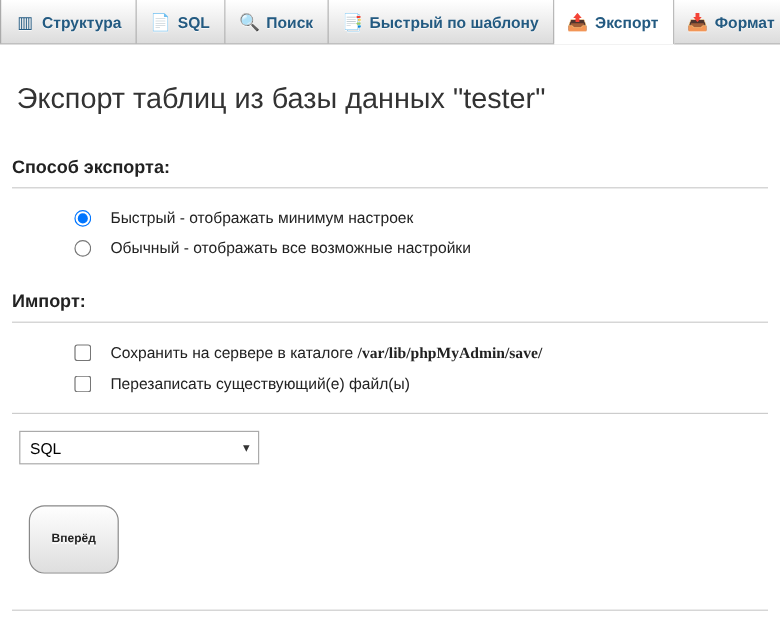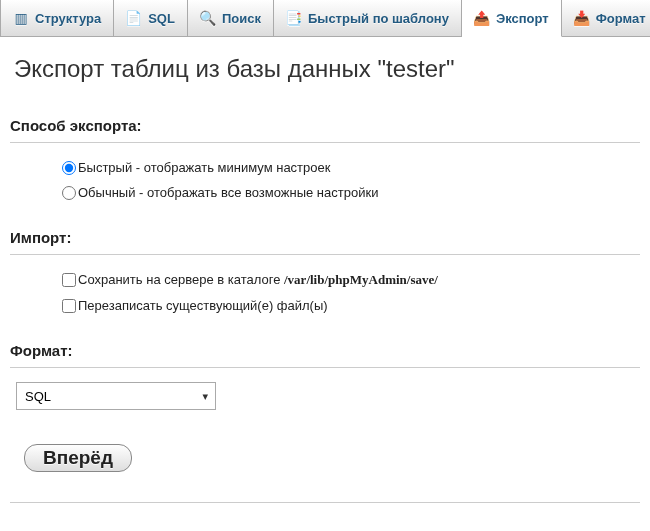--- a/index.html
+++ b/index.html
@@ -43,38 +43,38 @@
     display: inline-flex;
     align-items: center;
     justify-content: center;
     font-weight: normal;
     font-size: 14px;
   }
   h2.page-title {
     font-size: 24px;
     font-weight: normal;
     color: #333;
-    padding: 18px 0 20px 14px;
+    padding: 32px 0 20px 14px;
   }
   .content { padding: 0 10px 30px 10px; }
   .section-title {
     font-weight: bold;
     font-size: 15px;
     padding: 14px 0 6px 0;
   }
   hr.sep {
     border: none;
     border-top: 1px solid #ccc;
     margin: 2px 0 8px 0;
   }
   .opts { padding: 4px 0 10px 52px; }
   .opt-row {
     display: flex;
     align-items: center;
-    gap: 2px;
+    gap: 16px;
     padding: 5px 0;
     font-size: 13px;
     color: #222;
   }
   .opt-row input[type=radio], .opt-row input[type=checkbox] {
     width: 14px; height: 14px;
   }
   .select-wrap {
     position: relative;
     display: inline-block;
@@ -98,22 +98,22 @@
     transform: translateY(-50%);
     pointer-events: none;
     color: #333;
     font-size: 11px;
   }
   .submit-area { padding: 30px 0 0 14px; }
   button.go {
     background: linear-gradient(#fefefe, #dedede);
     border: 1px solid #888;
     border-radius: 13px;
-    padding: 2px 18px;
-    font-size: 19px;
+    padding: 22px 18px;
+    font-size: 10px;
     font-weight: bold;
     color: #222;
     cursor: pointer;
     text-shadow: 0 1px 0 rgba(255,255,255,0.8);
   }
   hr.bottom {
     border: none;
     border-top: 1px solid #ccc;
     margin: 30px 0 0 0;
   }
@@ -174,21 +174,20 @@
       <span>
         <span>Сохранить на сервере в каталоге </span><b class="path">/var/lib/phpMyAdmin/save/</b>
       </span>
     </label>
     <label class="opt-row">
       <input type="checkbox" style="">
       <span>Перезаписать существующий(е) файл(ы)</span>
     </label>
   </div>
 
-  <div class="section-title">Формат:</div>
   <hr class="sep">
   <div class="select-wrap">
     <select class="format" id="format-select"><option>SQL</option></select>
   </div>
 
   <div class="submit-area">
     <button class="go">Вперёд</button>
   </div>
 
   <hr class="bottom">

